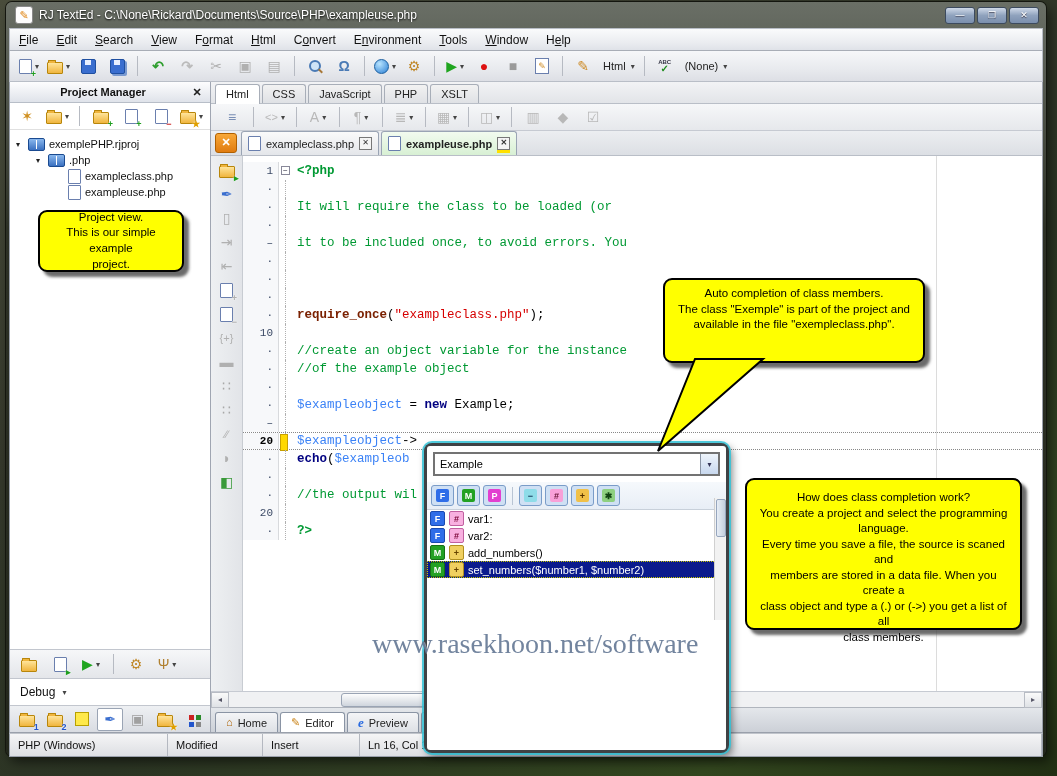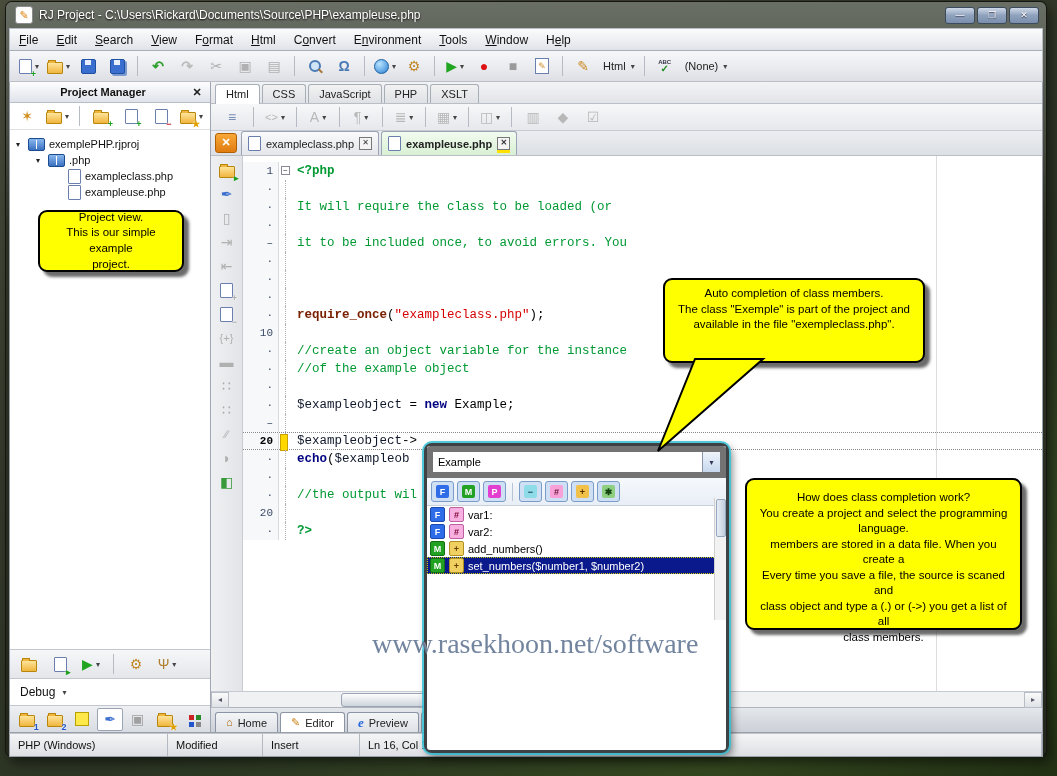--- a/index.html
+++ b/index.html
@@ -88,21 +88,21 @@
   .crow{height:18px;display:flex;align-items:center;white-space:pre}
   .crow .g{width:36px;text-align:right;padding-right:5px;color:#3c4a66;background:#f7f8fa;border-right:1px solid #d8dadd;font-size:11px;align-self:stretch;display:flex;align-items:center;justify-content:flex-end;box-sizing:border-box}
   .crow.cur .g{color:#000;font-weight:bold}
   .crow .fold{width:14px;align-self:stretch;position:relative}
   .crow .fold.guide::before{content:"";position:absolute;left:6px;top:0;bottom:0;border-left:1px dotted #b0b0b0}
   .foldbox{position:absolute;left:2px;top:4px;width:9px;height:9px;border:1px solid #889;background:#fff;color:#334;font-size:8px;line-height:8px;text-align:center;box-sizing:border-box}
   .linemarker{position:absolute;left:1px;top:1px;width:6px;height:15px;background:#ffd800;border:1px solid #c8a000}
   .crow .ct{flex:1;padding-left:4px}
   .crow.cur{border-top:1px dotted #888;border-bottom:1px dotted #888;height:16px}
   .sg-cm{color:#009933}.sg-tag{color:#009933;font-weight:bold}.sg-kw{color:#000080;font-weight:bold}
-  .sg-fn{color:#7a2000;font-weight:bold}.sg-str{color:#d60000}.sg-var{color:#0f172a}.sg-pl{color:#000}
+  .sg-fn{color:#7a2000;font-weight:bold}.sg-str{color:#d60000}.sg-var{color:#3b82f6}.sg-pl{color:#000}
   .margin-line{position:absolute;left:725px;top:0;bottom:0;width:1px;background:#dcdcdc}
   
   .hscroll{height:15px;background:#f0f1f3;border-top:1px solid #c6cad2;position:relative}
   .hs-arrow{position:absolute;top:0;width:16px;height:14px;border:1px solid #b8bcc4;background:linear-gradient(#fafafa,#dfe2e6);font-size:8px;text-align:center;line-height:13px;color:#556}
   .hs-thumb{position:absolute;left:130px;top:1px;width:85px;height:12px;border:1px solid #9aa4b4;border-radius:3px;background:linear-gradient(#fdfdfd,#cfd5dd)}
   
   .bottom-tabs{height:24px;background:linear-gradient(#e4e7eb,#ccd0d7);border-top:1px solid #b0b5bd;display:flex;align-items:flex-end;padding-left:4px;gap:2px}
   .btab{display:flex;align-items:center;gap:5px;height:19px;padding:0 10px;border:1px solid #8a94a4;border-bottom:none;border-radius:3px 3px 0 0;background:linear-gradient(#f4f5f7,#dde0e5);font-size:11px;color:#222}
   .btab.active{background:#fff}
   
@@ -112,21 +112,21 @@
   .callout{position:absolute;background:#ffff00;border:2px solid #000;border-radius:9px;box-shadow:5px 5px 3px rgba(70,70,70,.8);
        font-size:11.5px;color:#000;display:flex;flex-direction:column;justify-content:flex-start;align-items:center;padding:6px 8px;box-sizing:border-box;z-index:10;text-align:center;line-height:1.35}
   .callout1{left:663px;top:278px;width:262px;height:85px}
   .callout2{left:745px;top:478px;width:277px;height:152px;justify-content:flex-start;padding-top:10px}
   .pm-callout{left:38px;top:210px;width:146px;height:62px;justify-content:center;z-index:10}
   .tail1{position:absolute;left:648px;top:358px;width:120px;height:96px;z-index:55}
   
   .popup{position:absolute;left:424px;top:443px;width:305px;height:310px;z-index:50;background:#3f4245;border-radius:8px;padding:3px;box-sizing:border-box;
        box-shadow:0 0 0 2px rgba(50,195,215,.85),3px 4px 8px rgba(0,0,0,.5)}
   .popup-inner{background:#fff;border-radius:3px;height:100%;display:flex;flex-direction:column;overflow:hidden;position:relative}
-  .combo{margin:0;height:20px;border:6px solid #737373;background:#fff;display:flex;align-items:center;font-size:11px}
+  .combo{margin:6px;height:20px;border:2px solid #737373;background:#fff;display:flex;align-items:center;font-size:11px}
   .combo-text{flex:1;padding-left:5px;color:#000}
   .combo-btn{width:17px;height:100%;background:linear-gradient(#eef4fb,#c8d8ee);border-left:1px solid #8a94a4;display:flex;align-items:center;justify-content:center;font-size:8px;color:#335}
   .filter-row{height:27px;display:flex;align-items:center;gap:3px;padding:0 4px;background:linear-gradient(#f6f9fc,#e8eef6);border-bottom:1px solid #c8d0da}
   .fbtn{width:21px;height:19px;background:#cfe0f4;border:1px solid #7a9cc8;border-radius:3px;display:flex;align-items:center;justify-content:center}
   .fbtn .in{width:13px;height:13px;border-radius:2px;font-size:9px;font-weight:bold;display:flex;align-items:center;justify-content:center}
   .fsep{width:1px;height:18px;background:#b8c4d4;margin:0 3px}
   .plist{font-size:11px;color:#000}
   .plist-row{height:17px;display:flex;align-items:center;gap:4px;padding-left:3px}
   .plist-row.selected{background:#0a1a8c;color:#fff;outline:1px dotted #c8c800;outline-offset:-1px}
   .chip{width:13px;height:13px;border-radius:2px;font-size:9px;font-weight:bold;display:flex;align-items:center;justify-content:center;flex:none}
@@ -137,21 +137,21 @@
   .pscroll{position:absolute;right:0;top:52px;width:11px;height:122px;background:#f2f2f2;border-left:1px solid #d0d0d0}
   .pscroll-thumb{position:absolute;left:1px;top:1px;width:8px;height:36px;background:linear-gradient(90deg,#e8eef6,#c2cedd);border:1px solid #96a6be;border-radius:2px}
   .watermark{position:absolute;left:372px;top:628px;z-index:60;font-family:"Liberation Serif",serif;font-size:28px;color:rgba(95,115,145,.88);white-space:nowrap;text-shadow:1px 1px 1px rgba(255,255,255,.6)}
 </style>
 </head>
 <body>
 
 <div class="window">
   <div class="titlebar">
     <span class="title-icon">✎</span>
-    <span class="title-text">RJ Project - C:\Users\Rickard\Documents\Source\PHP\exampleuse.php</span>
+    <span class="title-text">RJ TextEd - C:\None\Rickard\Documents\Source\PHP\exampleuse.php</span>
     <span class="win-btns">
       <span class="win-btn">—</span>
       <span class="win-btn">❐</span>
       <span class="win-btn">✕</span>
     </span>
   </div>
   <div class="menubar" id="menubar">
       <span class="menu-item"><u>F</u><span>i</span><span>l</span><span>e</span></span>
       <span class="menu-item"><u>E</u><span>d</span><span>i</span><span>t</span></span>
       <span class="menu-item"><u>S</u><span>e</span><span>a</span><span>r</span><span>c</span><span>h</span></span>
@@ -588,22 +588,22 @@
     <div>The class "Exemple" is part of the project and</div>
     <div>available in the file "exempleclass.php".</div>
   </div>
 <svg class="tail1" viewBox="0 0 120 96">
   <polygon points="47,1 115,1 10,93" fill="#ffff00" stroke="#000" stroke-width="2"></polygon>
 </svg>
 <div class="callout callout2" id="callout2">
     <div>How does class completion work?</div>
     <div>You create a project and select the programming</div>
     <div>language.</div>
+    <div>Every time you save a file, the source is scaned and</div>
     <div>members are stored in a data file. When you create a</div>
-    <div>Every time you save a file, the source is scaned and</div>
     <div>class object and type a (.) or (-&gt;) you get a list of all</div>
     <div>class members.</div>
   </div>
 
 <div class="popup">
   <div class="popup-inner">
     <div class="combo">
       <span class="combo-text">Example</span>
       <span class="combo-btn">▾</span>
     </div>

